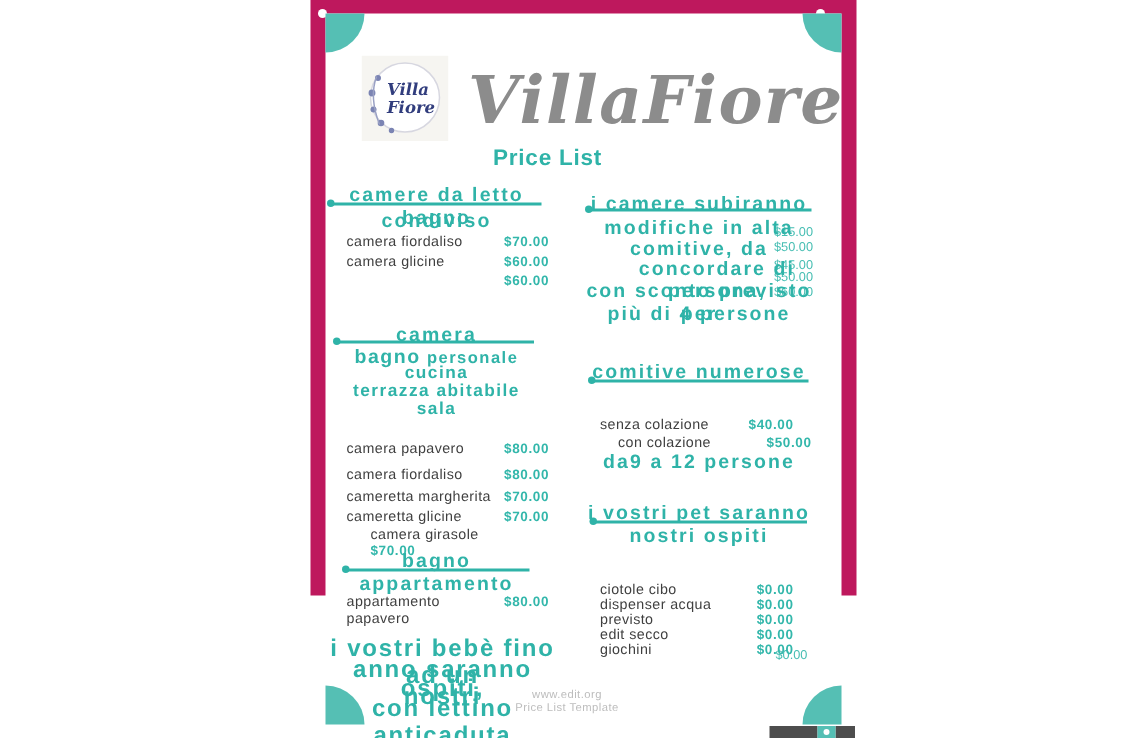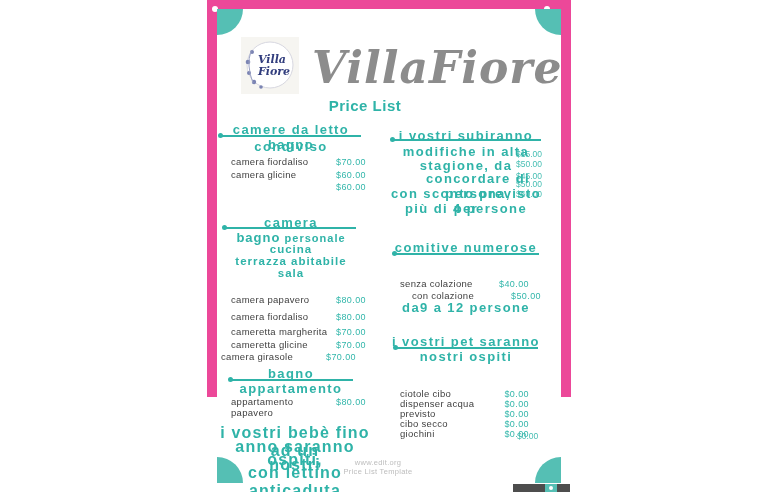--- a/index.html
+++ b/index.html
@@ -1,19 +1,19 @@
 <!DOCTYPE html>
 <html><head>
 <meta charset="utf-8">
 <style>
   * { margin:0; padding:0; box-sizing:border-box; }
   body { width:764px; height:492px; background:#ffffff; font-family:"Liberation Sans", sans-serif; }
   .canvas { position:relative; width:764px; height:492px; background:#ffffff; overflow:hidden; }
 
-  .poster { position:absolute; left:207px; top:0; width:364px; height:397px; background:#ec4899; }
+  .poster { position:absolute; left:207px; top:0; width:364px; height:397px; background:#be185d; }
   .page   { position:absolute; left:10px; top:9px; width:344px; height:474px; background:#ffffff; }
 
   
   .corner { position:absolute; width:26px; height:26px; background:#55bfb4; }
   .corner.tl { left:0; top:0; border-radius:0 0 100% 0; }
   .corner.tr { right:0; top:0; border-radius:0 0 0 100%; }
   .corner.bl { left:0; bottom:0; border-radius:0 100% 0 0; }
   .corner.br { right:0; bottom:0; border-radius:100% 0 0 0; }
   .frame-dot { position:absolute; width:6px; height:6px; border-radius:50%; background:#ffffff; }
 
@@ -25,21 +25,21 @@
   .subtitle { position:absolute; left:78px; top:88px; width:140px; text-align:center;
     font-weight:bold; font-size:15px; color:#2fb3a8; letter-spacing:0.5px; }
 
   .h-line { position:absolute; text-align:center; font-weight:bold; color:#2fb3a8; letter-spacing:1.4px; font-size:13px; }
   .h-sub  { position:absolute; text-align:center; font-weight:bold; color:#2fb3a8; letter-spacing:1px; font-size:11.5px; }
   .rule   { position:absolute; height:1.5px; background:#2fb3a8; }
   .rule .dot { position:absolute; left:-1px; top:-2px; width:5px; height:5px; border-radius:50%; background:#2fb3a8; }
 
   .row { position:absolute; display:flex; justify-content:space-between; align-items:baseline; }
   .row .name  { font-size:9.5px; color:#3f3f3f; letter-spacing:0.3px; }
-  .row .price { font-size:9px; font-weight:normal; color:#33b7ab; letter-spacing:0.4px;text-align:center; }
+  .row .price { font-size:9px; font-weight:bold; color:#33b7ab; letter-spacing:0.4px;text-align:center; }
 
   .ghost-price { position:absolute; width:40px; text-align:left; font-size:8.5px; font-weight:normal; color:#33b7ab; opacity:0.9;margin-left:26px; }
 
   .note-line { position:absolute; left:0; width:156px; text-align:center; font-weight:bold; font-size:16px; color:#2fb3a8; letter-spacing:1.2px; }
 
   .wm { position:absolute; left:101px; width:120px; text-align:center; font-size:7.5px; color:#bdbdbd; letter-spacing:0.3px; }
 
   .badge { position:absolute; left:513px; top:484px; width:57px; height:8px; display:flex; }
   .badge .dark1 { flex:1; background:#4d4d4d; }
   .badge .tealsq { width:12px; background:#55bfb4; position:relative; }
@@ -121,45 +121,45 @@
         <span class="price">$80.00</span>
       </div>
       <div class="row" style="left:14px; top:317px; width:135px;">
         <span class="name">cameretta margherita</span>
         <span class="price">$70.00</span>
       </div>
       <div class="row" style="left:14px; top:330px; width:135px;">
         <span class="name">cameretta glicine</span>
         <span class="price">$70.00</span>
       </div>
-      <div class="row" style="left:4px; top:342px; width:135px;">
+      <div class="row" style="left:30px; top:342px; width:135px;flex-direction:column;">
         <span class="name">camera girasole</span>
         <span class="price">$70.00</span>
       </div>
 
       <div class="h-line" style="left:2px; top:357px; width:144px;">bagno appartamento</div>
       <div class="rule" style="left:12px; top:370px; width:124px;">
           <span class="dot"></span>
         </div>
       <div class="row" style="left:14px; top:387px; width:135px;">
         <span class="name">appartamento papavero</span>
         <span class="price">$80.00</span>
       </div>
 
       <div class="note-line" style="top:415px;">i vostri bebè fino ad un</div>
       <div class="note-line" style="top:429px;">anno saranno nostri</div>
       <div class="note-line" style="top:442px;">ospiti,</div>
       <div class="note-line" style="top:455px;">con lettino anticaduta</div>
 
-      <div class="h-line" style="left:172px; top:119px; width:154px;">i vostri subiranno</div>
+      <div class="h-line" style="left:172px; top:119px; width:154px;">i camere subiranno</div>
       <div class="rule" style="left:174px; top:130px; width:150px;">
           <span class="dot"></span>
         </div>
       <div class="h-line" style="left:172px; top:135px; width:154px;">modifiche  in alta</div>
-      <div class="h-line" style="left:172px; top:149px; width:154px;">stagione, da</div>
+      <div class="h-line" style="left:172px; top:149px; width:154px;">comitive, da</div>
       <div class="h-line" style="left:184px; top:162px; width:154px;">concordare di persona,</div>
       <div class="h-line" style="left:172px; top:177px; width:154px;">con sconto previsto per</div>
       <div class="h-line" style="left:172px; top:192px; width:154px;">più di 4 persone</div>
 
       <div class="ghost-price" style="left:273px; top:140px;">$15.00</div>
       <div class="ghost-price" style="left:273px; top:150px;">$50.00</div>
       <div class="ghost-price" style="left:273px; top:162px;">$45.00</div>
       <div class="ghost-price" style="left:273px; top:170px;">$50.00</div>
       <div class="ghost-price" style="left:273px; top:180px;">$60.00</div>
 
@@ -190,21 +190,21 @@
       </div>
       <div class="row" style="left:183px; top:389px; width:129px;">
         <span class="name">dispenser acqua</span>
         <span class="price">$0.00</span>
       </div>
       <div class="row" style="left:183px; top:399px; width:129px;">
         <span class="name">previsto</span>
         <span class="price">$0.00</span>
       </div>
       <div class="row" style="left:183px; top:409px; width:129px;">
-        <span class="name">cibo secco</span>
+        <span class="name">edit secco</span>
         <span class="price">$0.00</span>
       </div>
       <div class="row" style="left:183px; top:419px; width:129px;">
         <span class="name">giochini</span>
         <span class="price">$0.00</span>
       </div>
       <div class="ghost-price" style="left:274px; top:422px;">$0.00</div>
 
       <div class="wm" style="top:449px;">www.edit.org</div>
       <div class="wm" style="top:458px;">Price List Template</div>

